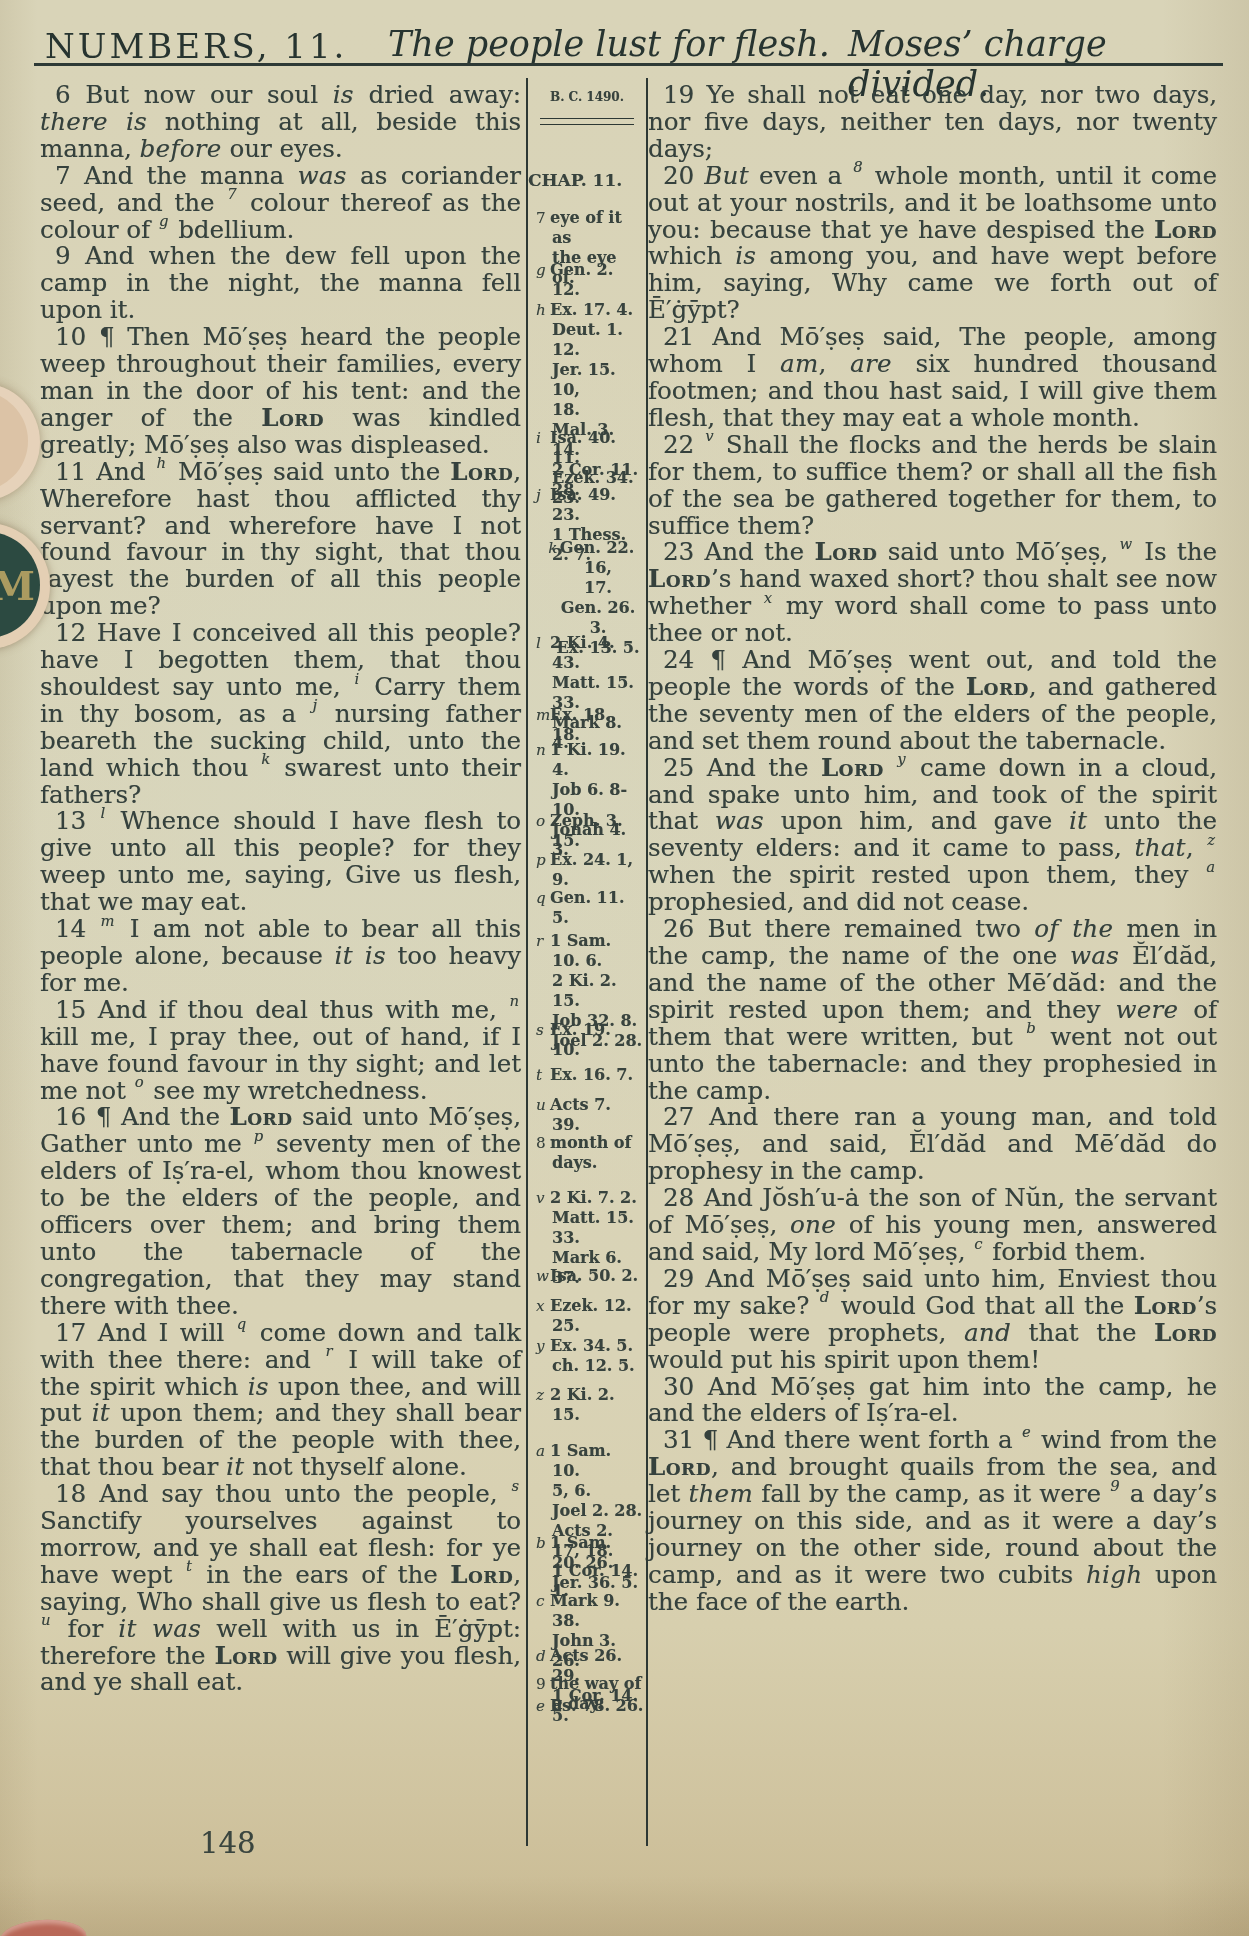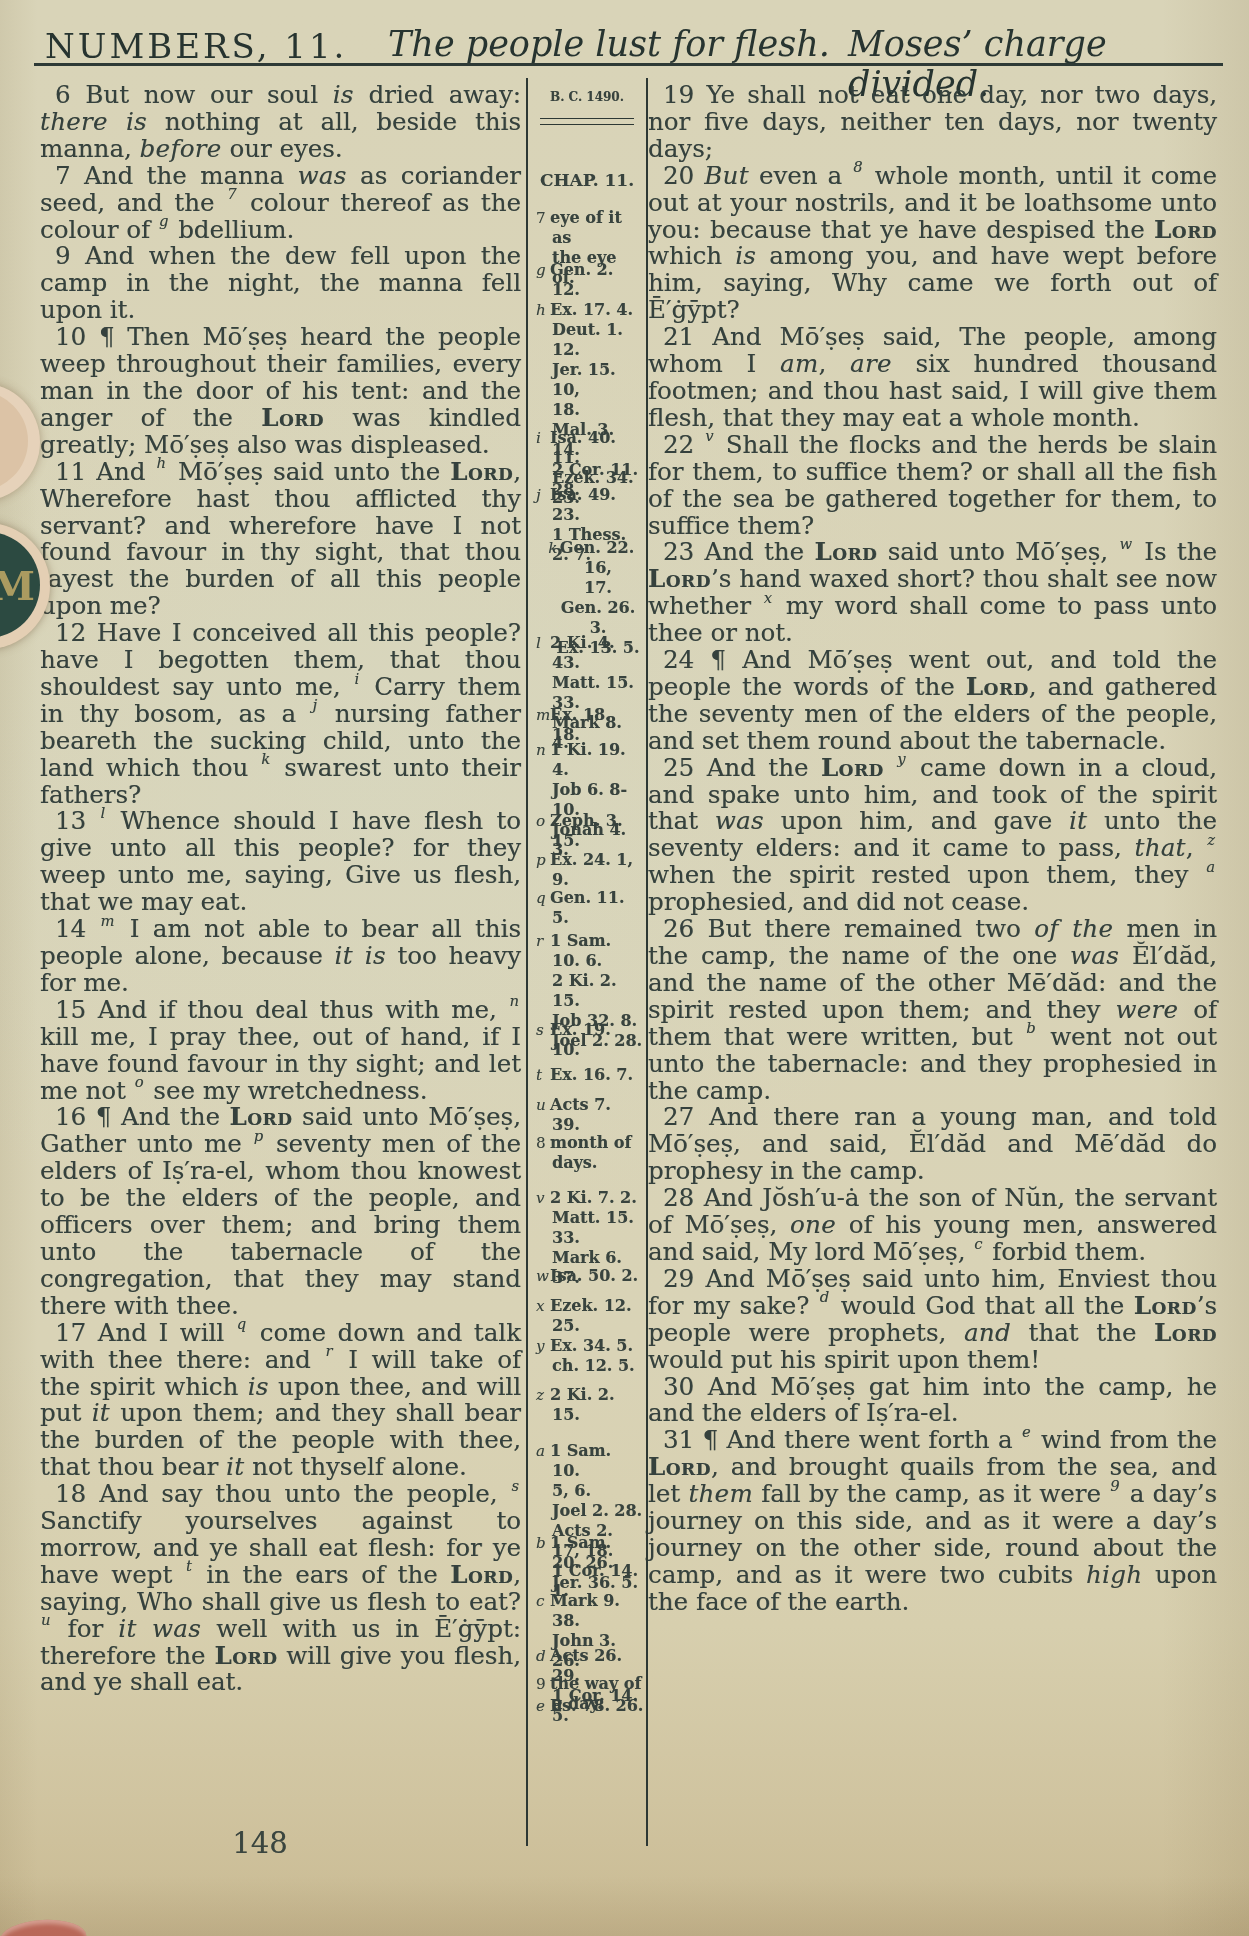--- a/index.html
+++ b/index.html
@@ -52,27 +52,27 @@
     border-left:2.5px solid #2d3834;border-right:2.5px solid #2d3834;
     color:#38433e;
     font-size:16px;line-height:20px;font-weight:700;
     text-shadow:0.2px 0.2px 0 rgba(47,59,55,0.4);
   }
   .bc-date{position:absolute;top:9px;left:0;right:0;text-align:center;font-size:12px;}
   .bc-rule{
     position:absolute;top:40px;left:12px;right:12px;height:5px;
     border-top:1.5px solid #2d3834;border-bottom:1.5px solid #2d3834;
   }
-  .chap-head{position:absolute;top:92px;left:0;right:0;text-align:center;font-size:17px;}
+  .chap-head{position:absolute;top:92px;left:0;right:0;text-align:left;font-size:17px;}
   .note{position:absolute;left:8px;right:2px;padding-left:16px;}
   .nm{display:inline-block;margin-left:-16px;width:14px;font-weight:400;font-size:15px;}
   .nm.it{font-style:italic;}
   
   .pageno{
-    position:absolute;top:1826px;left:200px;width:120px;text-align:center;
+    position:absolute;top:1826px;left:200px;width:120px;
     font-size:29px;color:#3a453f;text-shadow:0.3px 0.3px 0 rgba(47,59,55,0.45);
   }
   
   .tab{position:absolute;border-radius:50%;}
   .tab1-outer{left:-78px;top:383px;width:118px;height:118px;background:#e6d2ba;box-shadow:0 0 10px rgba(120,90,60,0.45);}
   .tab1-inner{left:-72px;top:391px;width:100px;height:100px;background:#dcc3a6;}
   .tab2-outer{left:-76px;top:523px;width:126px;height:126px;background:#e4cfb4;box-shadow:0 0 8px rgba(110,85,55,0.5);}
   .tab2-inner{
     left:-66px;top:532px;width:106px;height:106px;background:#2c4a41;
     display:flex;align-items:center;justify-content:center;

